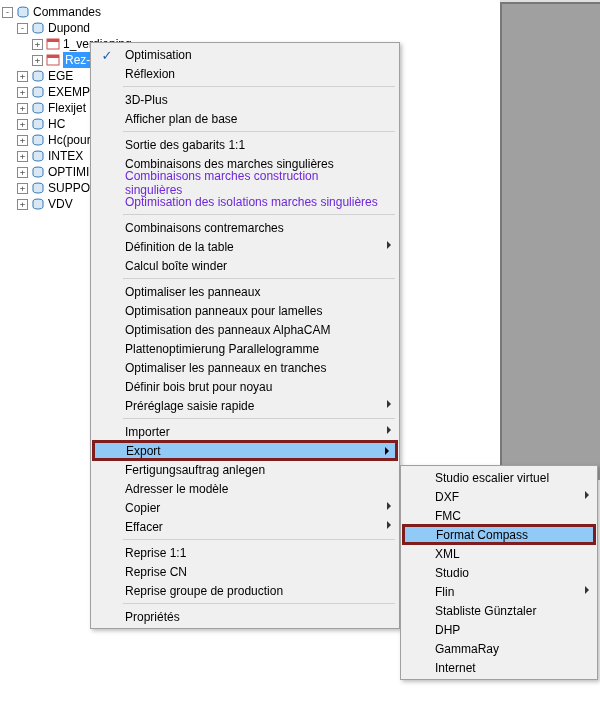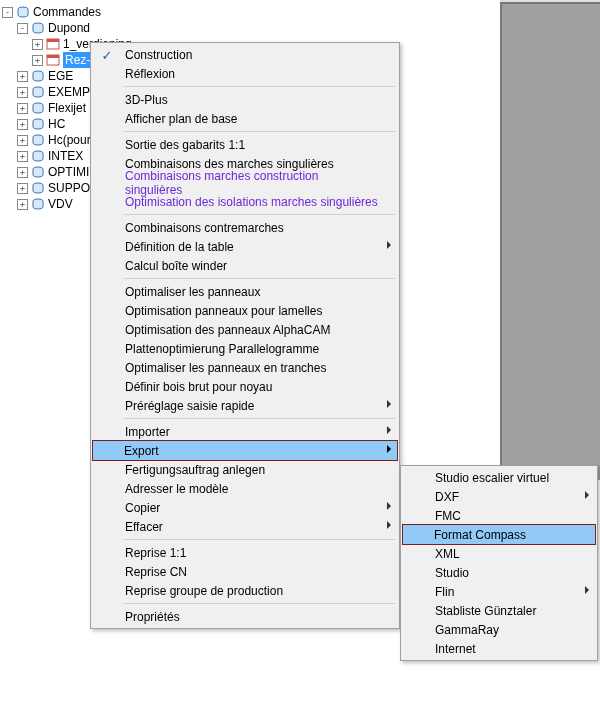--- a/index.html
+++ b/index.html
@@ -100,21 +100,21 @@
     align-items: center;
     height: 19px;
     padding-left: 32px;
     padding-right: 18px;
     position: relative;
     cursor: default;
   }
   .cm-item.disabled { color: #6d28d9; }
   .cm-item.highlight {
     background: #91c9f7;
-    border: 1px solid #7f1d1d;
+    border: 3px solid #7f1d1d;
     margin: -1px;
     padding-left: 31px;
     padding-right: 17px;
     height: 21px;
   }
   .cm-sep {
     height: 1px;
     margin: 3px 2px 3px 30px;
     background: #d0d0d0;
   }
@@ -279,21 +279,21 @@
         </span>
         <span>VDV</span>
       </div>
     </div>
 </div>
 
 <div class="context-menu cm-main">
   <div class="cm-iconcol"></div>
   <div class="cm-items" id="main-menu">
       <div class="cm-item">
-        <span>Construction</span>
+        <span>Optimisation</span>
         <span class="cm-check">✓</span>
       </div>
       <div class="cm-item">
         <span>Réflexion</span>
       </div>
       <div class="cm-sep"></div>
       <div class="cm-item">
         <span>3D-Plus</span>
       </div>
       <div class="cm-item">
@@ -409,19 +409,22 @@
         <span>Studio</span>
       </div>
       <div class="cm-item">
         <span>Flin</span>
         <span class="cm-arrow"></span>
       </div>
       <div class="cm-item">
         <span>Stabliste Günztaler</span>
       </div>
       <div class="cm-item">
+        <span>DHP</span>
+      </div>
+      <div class="cm-item">
         <span>GammaRay</span>
       </div>
       <div class="cm-item">
         <span>Internet</span>
       </div>
     </div>
 </div>
 
 </body></html>

